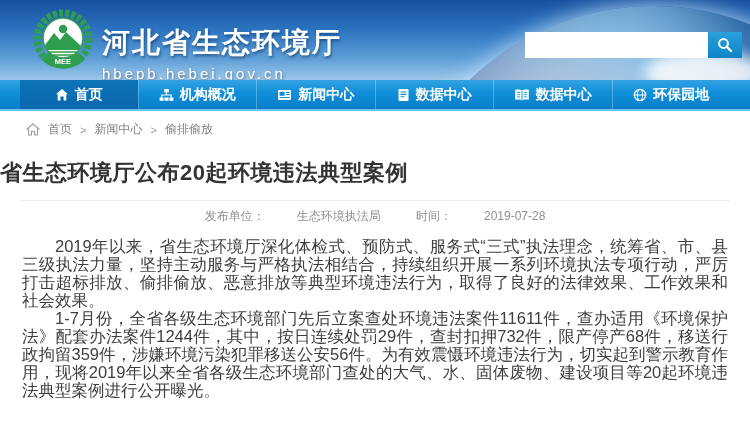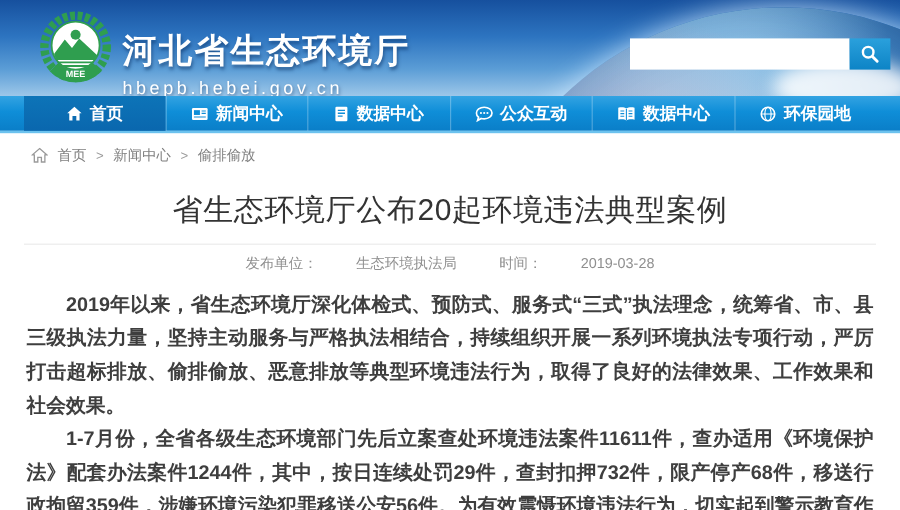--- a/index.html
+++ b/index.html
@@ -41,28 +41,28 @@
   .nav-item.active { background:linear-gradient(180deg,#0d74b8,#0a67ae); }
   .nav-item svg { flex:none; }
 
   
   .breadcrumb { display:flex; align-items:center; gap:8px; padding:10px 0 6px 26px;
     font-size:12px; color:#808080; }
   .breadcrumb .sep { color:#999; font-size:11px; }
   .crumb { cursor:pointer; }
 
   
-  .article-title { margin-top:14px; text-align:center; font-size:25px; font-weight:normal;
+  .article-title { margin-top:14px; text-align:left; font-size:22px; font-weight:bold;
     color:#333; letter-spacing:.5px; }
   .title-rule { margin:12px 20px 0 20px; border-top:1px solid #ececec; }
   .article-meta { margin-top:7px; text-align:center; font-size:12px; color:#8f8f8f; }
   .article-meta span { margin:0 16px; }
   .article-body { margin:12px 22px 0 22px; }
-  .article-body p { font-size:16.5px; line-height:28px; color:#3e3e3e;
-    text-indent:2em; text-align:justify;font-weight:bold; }
+  .article-body p { font-size:16.5px; line-height:18px; color:#3e3e3e;
+    text-indent:2em; text-align:justify; }
 </style>
 </head>
 <body>
 
 <div class="header">
   <div class="earth"></div>
   <div class="cloud"></div>
 
   <svg class="logo" viewBox="0 0 60 60">
     <circle cx="30" cy="30" r="26" fill="none" stroke="#2f9e4f" stroke-width="7" stroke-dasharray="4 2.2"></circle>
@@ -92,41 +92,42 @@
 
 <div class="nav">
   <div class="nav-item active">
     <svg width="14" height="14" viewBox="0 0 14 14">
       <path d="M7 1 L13 6.3 H11.3 V12.5 H8.6 V8.6 H5.4 V12.5 H2.7 V6.3 H1 Z" fill="#fff"></path>
     </svg>
     <span>首页</span>
   </div>
   <div class="nav-item">
     <svg width="15" height="14" viewBox="0 0 15 14">
+      <rect x="5.2" y="1" width="4.6" height="3.4" fill="#fff"></rect>
+      <path d="M7.5 4.4 V7 M2.8 9.4 V7 H12.2 V9.4" stroke="#fff" stroke-width="1.2" fill="none"></path>
+      <rect x="0.6" y="9.4" width="4" height="3.4" fill="#fff"></rect>
+      <rect x="5.5" y="9.4" width="4" height="3.4" fill="#fff"></rect>
+      <rect x="10.4" y="9.4" width="4" height="3.4" fill="#fff"></rect>
+    </svg>
+    <span>机构概况</span>
+  </div>
+  <div class="nav-item">
+    <svg width="15" height="14" viewBox="0 0 15 14">
       <rect x="1" y="2" width="13" height="10" rx="1" fill="#fff"></rect>
       <rect x="2.6" y="3.8" width="5" height="4" fill="#0f8ed8"></rect>
       <path d="M9 4.5 H12.5 M9 6.5 H12.5 M2.6 9.5 H12.5" stroke="#0f8ed8" stroke-width="1"></path>
     </svg>
     <span>新闻中心</span>
   </div>
   <div class="nav-item">
     <svg width="13" height="14" viewBox="0 0 13 14">
       <rect x="1.5" y="1" width="10" height="12" rx="1" fill="#fff"></rect>
       <path d="M3.5 4 H9.5 M3.5 6.4 H9.5 M3.5 8.8 H7.5" stroke="#0f8ed8" stroke-width="1.1"></path>
     </svg>
     <span>数据中心</span>
-  </div>
-  <div class="nav-item">
-    <svg width="15" height="14" viewBox="0 0 15 14">
-      <path d="M7.5 1.4 C11.2 1.4 14 3.5 14 6.2 C14 8.9 11.2 11 7.5 11 C6.6 11 5.8 10.9 5 10.7 L2 12.4 L2.8 9.7 C1.7 8.8 1 7.6 1 6.2 C1 3.5 3.8 1.4 7.5 1.4 Z" fill="none" stroke="#fff" stroke-width="1.4"></path>
-      <circle cx="4.8" cy="6.2" r="0.9" fill="#fff"></circle>
-      <circle cx="7.5" cy="6.2" r="0.9" fill="#fff"></circle>
-      <circle cx="10.2" cy="6.2" r="0.9" fill="#fff"></circle>
-    </svg>
-    <span>公众互动</span>
   </div>
   <div class="nav-item">
     <svg width="16" height="14" viewBox="0 0 16 14">
       <path d="M8 2.5 C6.5 1.3 3.5 1.2 1.2 1.8 V11.8 C3.5 11.2 6.5 11.3 8 12.4 C9.5 11.3 12.5 11.2 14.8 11.8 V1.8 C12.5 1.2 9.5 1.3 8 2.5 Z" fill="#fff"></path>
       <path d="M8 2.8 V12.2 M3 4.5 H6.2 M3 6.7 H6.2 M3 8.9 H6.2 M9.8 4.5 H13 M9.8 6.7 H13 M9.8 8.9 H13" stroke="#0f8ed8" stroke-width="0.9"></path>
     </svg>
     <span>数据中心</span>
   </div>
   <div class="nav-item">
     <svg width="14" height="14" viewBox="0 0 14 14">
@@ -147,19 +148,19 @@
   <span class="crumb">新闻中心</span>
   <span class="sep">&gt;</span>
   <span class="crumb">偷排偷放</span>
 </div>
 
 <div>
   <h1 class="article-title">省生态环境厅公布20起环境违法典型案例</h1>
   <div class="title-rule"></div>
   <div class="article-meta">
     <span>发布单位：</span><span>生态环境执法局</span>
-    <span>时间：</span><span>2019-03-28</span>
+    <span>时间：</span><span>2019-07-28</span>
   </div>
   <div class="article-body">
     <p>2019年以来，省生态环境厅深化体检式、预防式、服务式“三式”执法理念，统筹省、市、县三级执法力量，坚持主动服务与严格执法相结合，持续组织开展一系列环境执法专项行动，严厉打击超标排放、偷排偷放、恶意排放等典型环境违法行为，取得了良好的法律效果、工作效果和社会效果。</p>
     <p>1-7月份，全省各级生态环境部门先后立案查处环境违法案件11611件，查办适用《环境保护法》配套办法案件1244件，其中，按日连续处罚29件，查封扣押732件，限产停产68件，移送行政拘留359件，涉嫌环境污染犯罪移送公安56件。为有效震慑环境违法行为，切实起到警示教育作用，现将2019年以来全省各级生态环境部门查处的大气、水、固体废物、建设项目等20起环境违法典型案例进行公开曝光。</p>
   </div>
 </div>
 
 </body></html>

